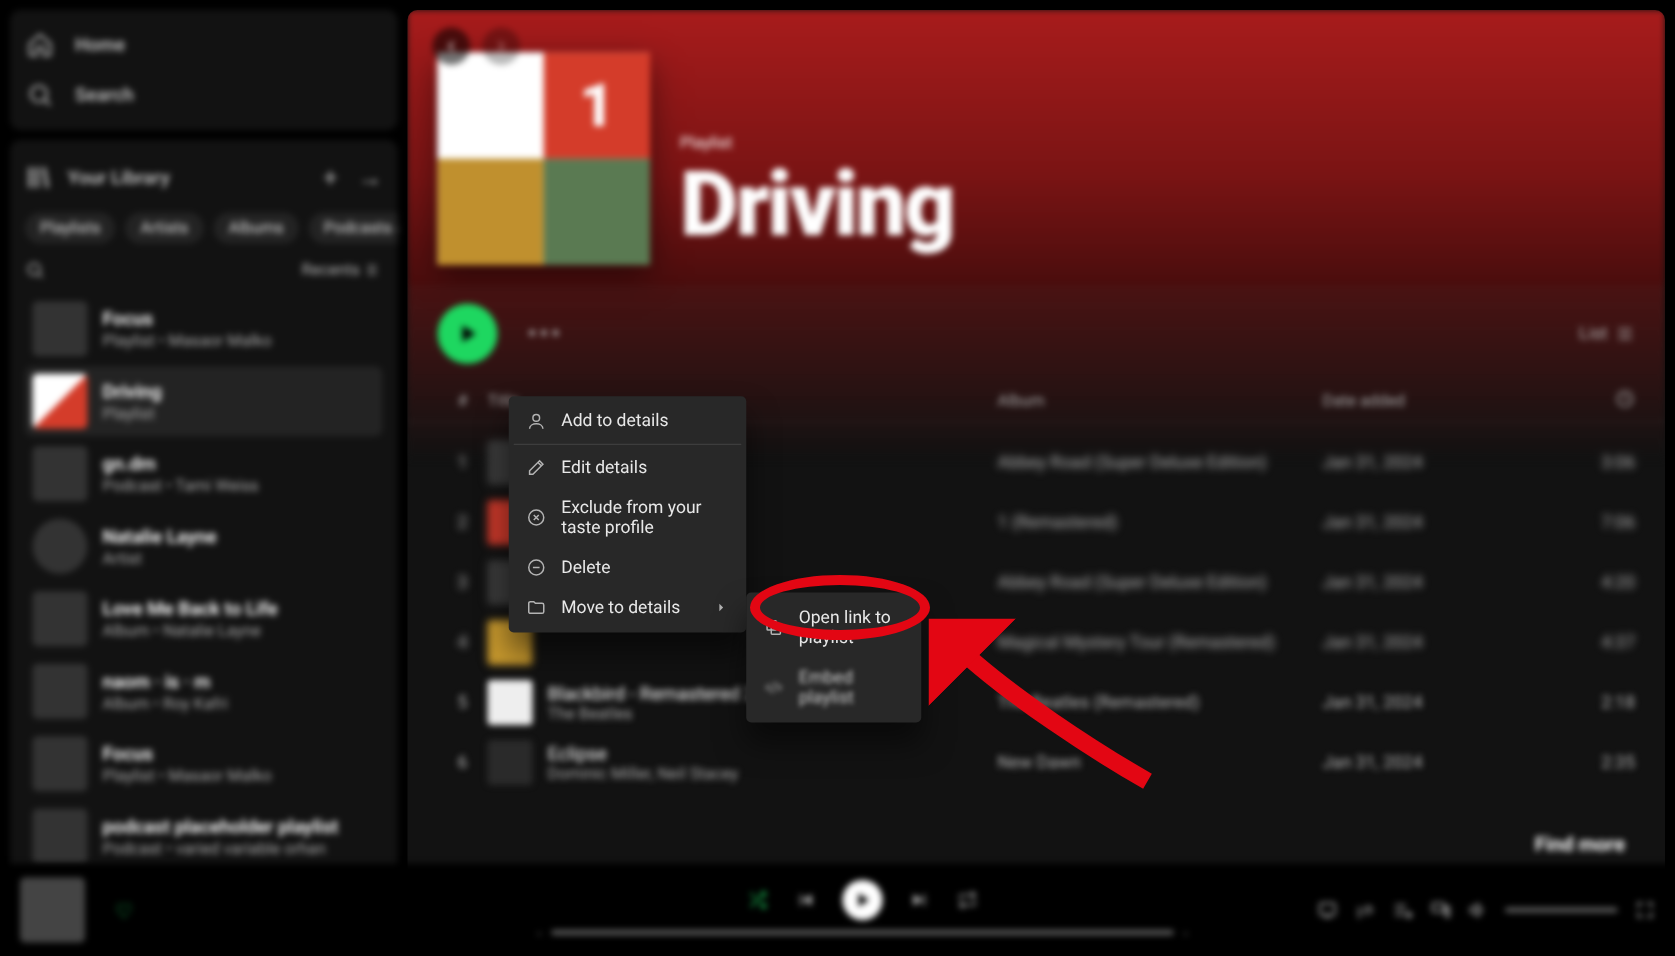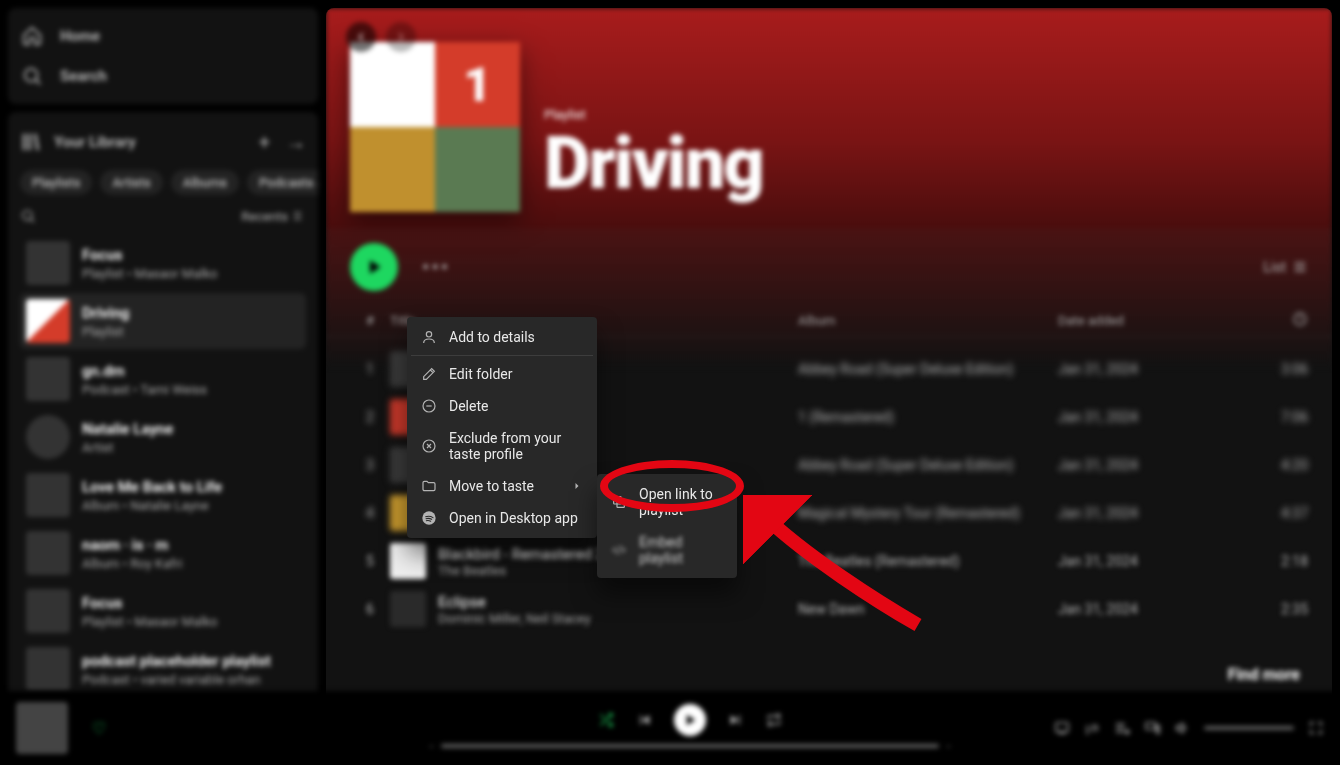--- a/index.html
+++ b/index.html
@@ -372,61 +372,52 @@
       </span>
       <span>Add to details</span>
     </div>
     <hr>
     <div class="row">
       <span class="ic">
         <svg width="16" height="16" viewBox="0 0 24 24" fill="none" stroke="#b3b3b3" stroke-width="1.8">
           <path d="M4 20h4L20 8l-4-4L4 16zM14 6l4 4"></path>
         </svg>
       </span>
-      <span>Edit folder</span>
+      <span>Edit details</span>
+    </div>
+    <div class="row">
+      <span class="ic">
+        <svg width="16" height="16" viewBox="0 0 24 24" fill="none" stroke="#b3b3b3" stroke-width="1.8">
+          <circle cx="12" cy="12" r="9"></circle>
+          <path d="M9 9l6 6M15 9l-6 6"></path>
+        </svg>
+      </span>
+      <span>Exclude from your taste profile</span>
     </div>
     <div class="row">
       <span class="ic">
         <svg width="16" height="16" viewBox="0 0 24 24" fill="none" stroke="#b3b3b3" stroke-width="1.8">
           <circle cx="12" cy="12" r="9"></circle>
           <path d="M8 12h8"></path>
         </svg>
       </span>
       <span>Delete</span>
     </div>
     <div class="row">
       <span class="ic">
         <svg width="16" height="16" viewBox="0 0 24 24" fill="none" stroke="#b3b3b3" stroke-width="1.8">
-          <circle cx="12" cy="12" r="9"></circle>
-          <path d="M9 9l6 6M15 9l-6 6"></path>
-        </svg>
-      </span>
-      <span>Exclude from your taste profile</span>
-    </div>
-    <div class="row">
-      <span class="ic">
-        <svg width="16" height="16" viewBox="0 0 24 24" fill="none" stroke="#b3b3b3" stroke-width="1.8">
           <path d="M3 7a2 2 0 0 1 2-2h4l2 2h8a2 2 0 0 1 2 2v8a2 2 0 0 1-2 2H5a2 2 0 0 1-2-2z"></path>
         </svg>
       </span>
-      <span>Move to taste</span>
+      <span>Move to details</span>
       <span class="chev">
         <svg width="12" height="12" viewBox="0 0 24 24" fill="#b3b3b3">
           <path d="M9 6l6 6-6 6z"></path>
         </svg>
       </span>
-    </div>
-    <div class="row">
-      <span class="ic">
-        <svg width="16" height="16" viewBox="0 0 24 24" fill="#b3b3b3">
-          <circle cx="12" cy="12" r="10"></circle>
-          <path d="M7 10c4-1 8-.5 11 1.5M7.5 13c3-.8 6-.4 8.5 1M8 16c2-.6 4.5-.3 6.5.8" stroke="#282828" stroke-width="1.6" fill="none" stroke-linecap="round"></path>
-        </svg>
-      </span>
-      <span>Open in Desktop app</span>
     </div>
   </div>
 <div class="sub" id="sub">
     <div class="row">
       <span class="ic">
         <svg width="16" height="16" viewBox="0 0 24 24" fill="none" stroke="#b3b3b3" stroke-width="1.8">
           <rect x="9" y="9" width="11" height="11" rx="1"></rect>
           <rect x="4" y="4" width="11" height="11" rx="1"></rect>
         </svg>
       </span>

